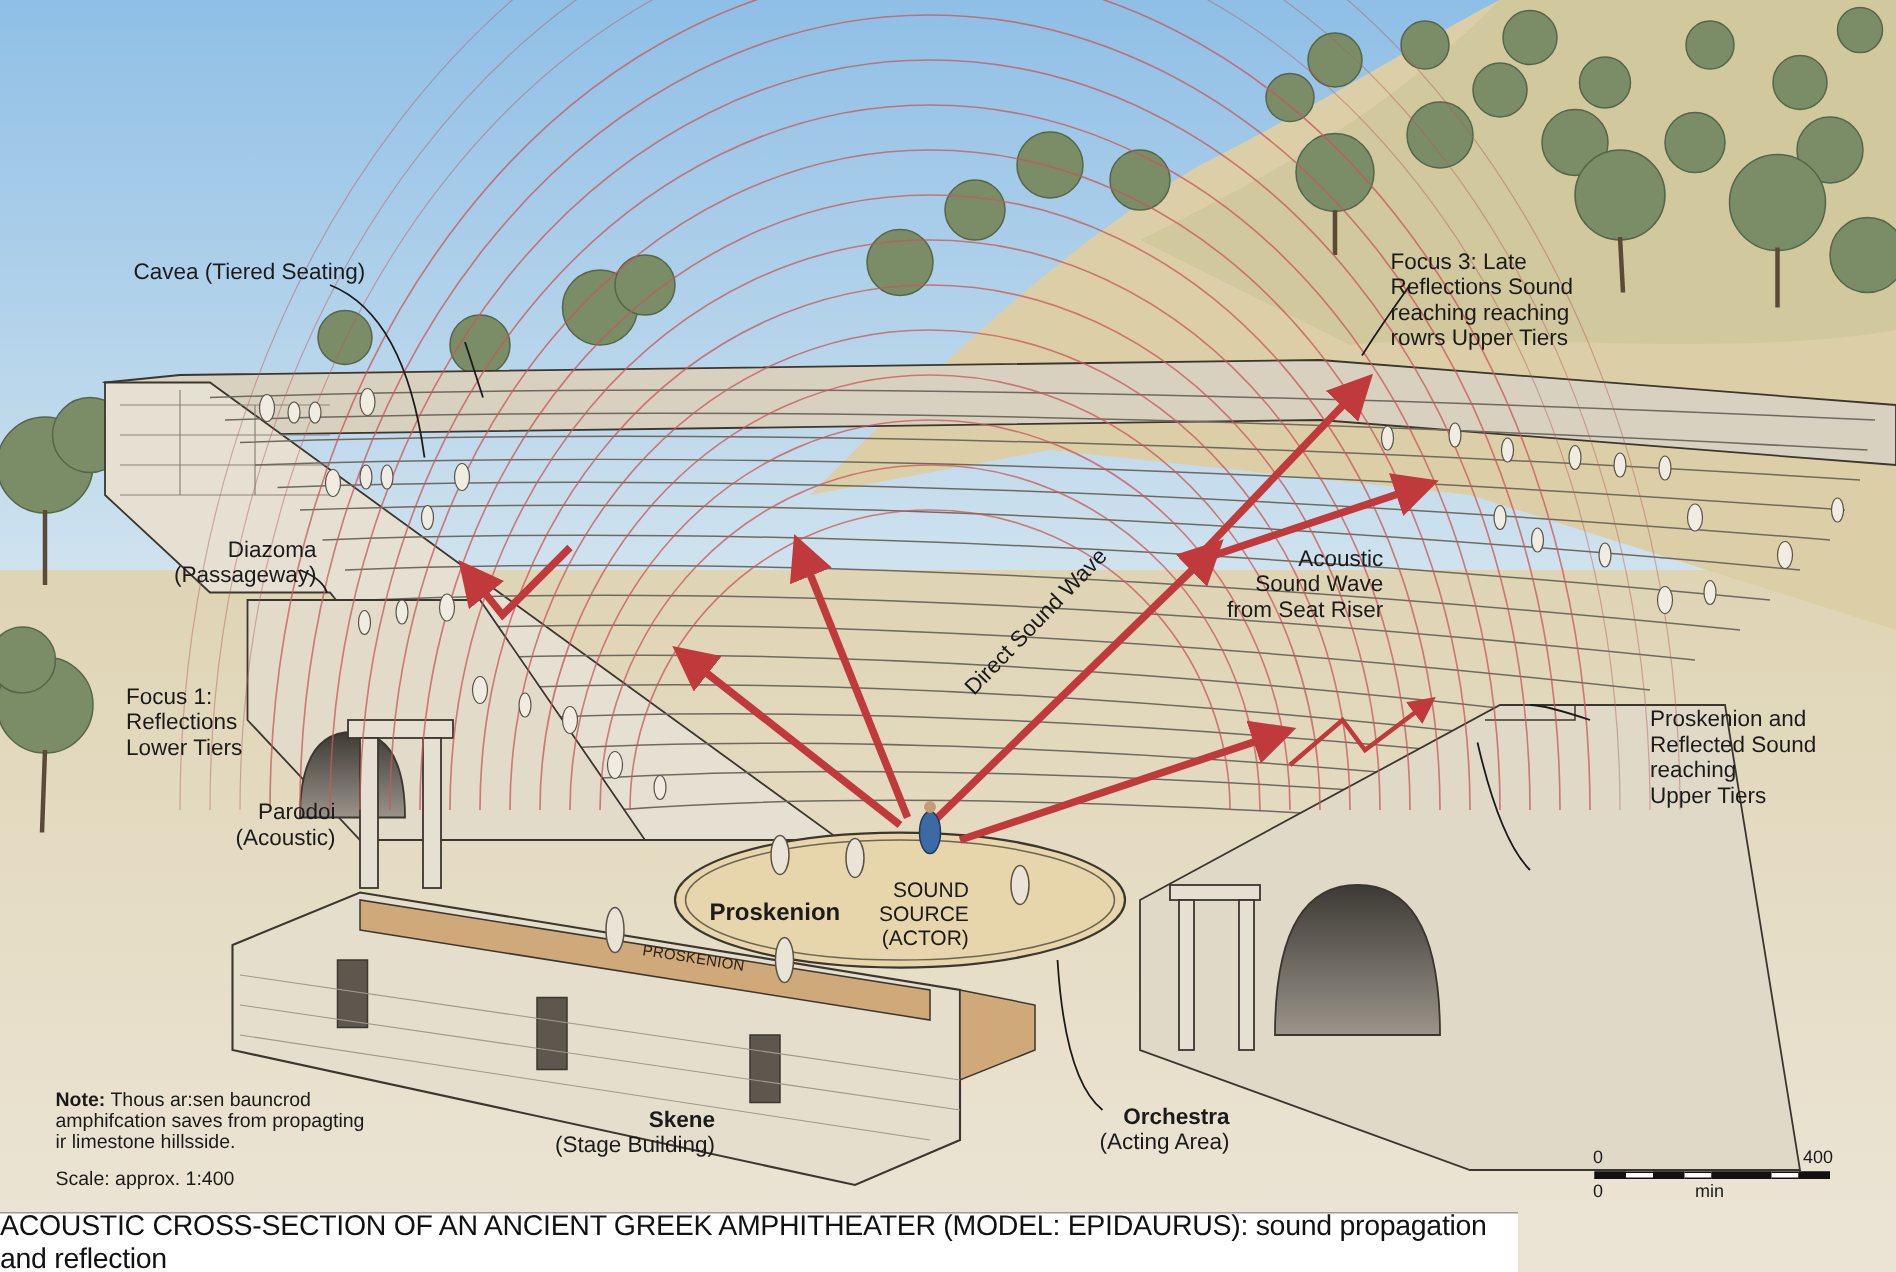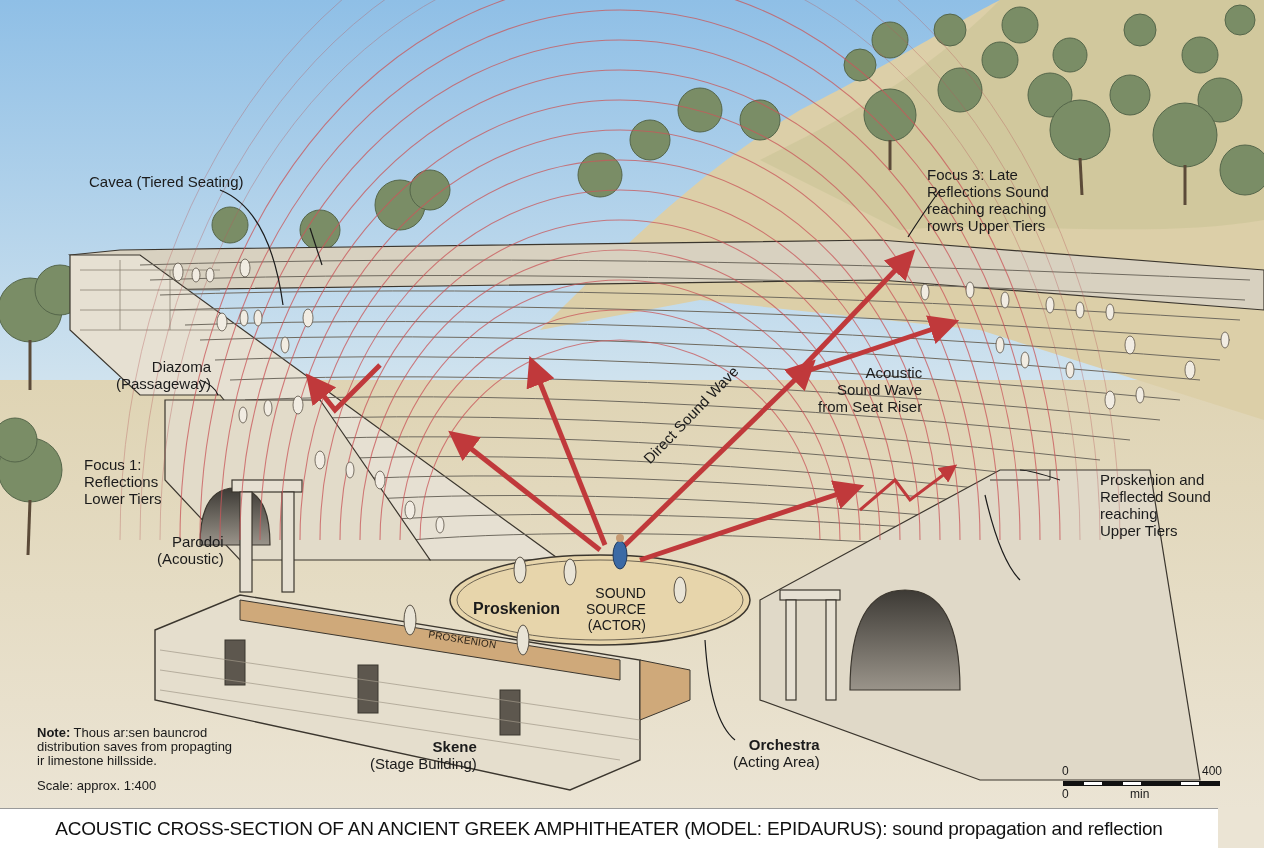--- a/index.html
+++ b/index.html
@@ -2,21 +2,21 @@
 <html><head>
 <meta charset="utf-8">
 <style>
   html,body{margin:0;padding:0;}
   body{width:1264px;height:848px;overflow:hidden;background:#ebe4d4;font-family:"Liberation Sans",sans-serif;color:#1a1a1a;position:relative;}
   #stage{position:absolute;left:0;top:0;width:1264px;height:808px;overflow:hidden;}
   #art{position:absolute;left:0;top:0;}
   .lbl{position:absolute;font-size:15px;line-height:17px;color:#1b1b1b;white-space:nowrap;}
   .lbl b{font-weight:bold;}
   .center{text-align:right;}
-  .caption{position:absolute;left:0;top:808px;width:1218px;height:40px;background:#ffffff;border-top:1px solid #9a9a9a;display:flex;align-items:center;justify-content:center;font-size:19px;letter-spacing:-0.2px;color:#111;}
+  .caption{position:absolute;left:0;top:808px;width:1012px;height:40px;background:#ffffff;border-top:1px solid #9a9a9a;display:flex;align-items:center;justify-content:center;font-size:19px;letter-spacing:-0.2px;color:#111;}
   .note{position:absolute;left:37px;top:726px;font-size:13px;line-height:14px;white-space:nowrap;}
   .scale-text{position:absolute;left:37px;top:778px;font-size:13px;}
   .scalebar{position:absolute;left:1062px;top:764px;width:160px;height:30px;}
   .sb-top{position:absolute;top:0;font-size:12px;}
   .sb-bar{position:absolute;left:1px;top:17px;width:157px;height:5px;background:#111;display:flex;}
   .sb-bar span{display:block;height:100%;}
   .sb-bot{position:absolute;top:23px;font-size:12px;}
   .inline-skene{position:absolute;left:428px;top:634px;font-size:10px;transform:rotate(9deg);letter-spacing:0.2px;color:#2a2218;}
   .dsw{position:absolute;left:640px;top:455px;font-size:15px;transform:rotate(-46deg);transform-origin:left top;white-space:nowrap;}
 </style>
@@ -302,21 +302,21 @@
     <div>(Stage Building)</div>
   </div>
 
   <div class="lbl center" style="left:733px;top:736px;">
     <div style="font-weight:bold;">Orchestra</div>
     <div>(Acting Area)</div>
   </div>
 
   <div class="note">
     <div><b>Note:</b> <span>Thous ar:sen bauncrod</span></div>
-    <div>distribution saves from propagting</div>
+    <div>amphifcation saves from propagting</div>
     <div>ir limestone hillsside.</div>
   </div>
   <div class="scale-text">Scale: approx. 1:400</div>
 
   <div class="scalebar">
     <span class="sb-top" style="left:0;">0</span>
     <span class="sb-top" style="right:0;">400</span>
     <div class="sb-bar">
       <span style="width:21px;background:#111;"></span>
       <span style="width:18px;background:#fff;border-top:1px solid #111;border-bottom:1px solid #111;box-sizing:border-box;"></span>

